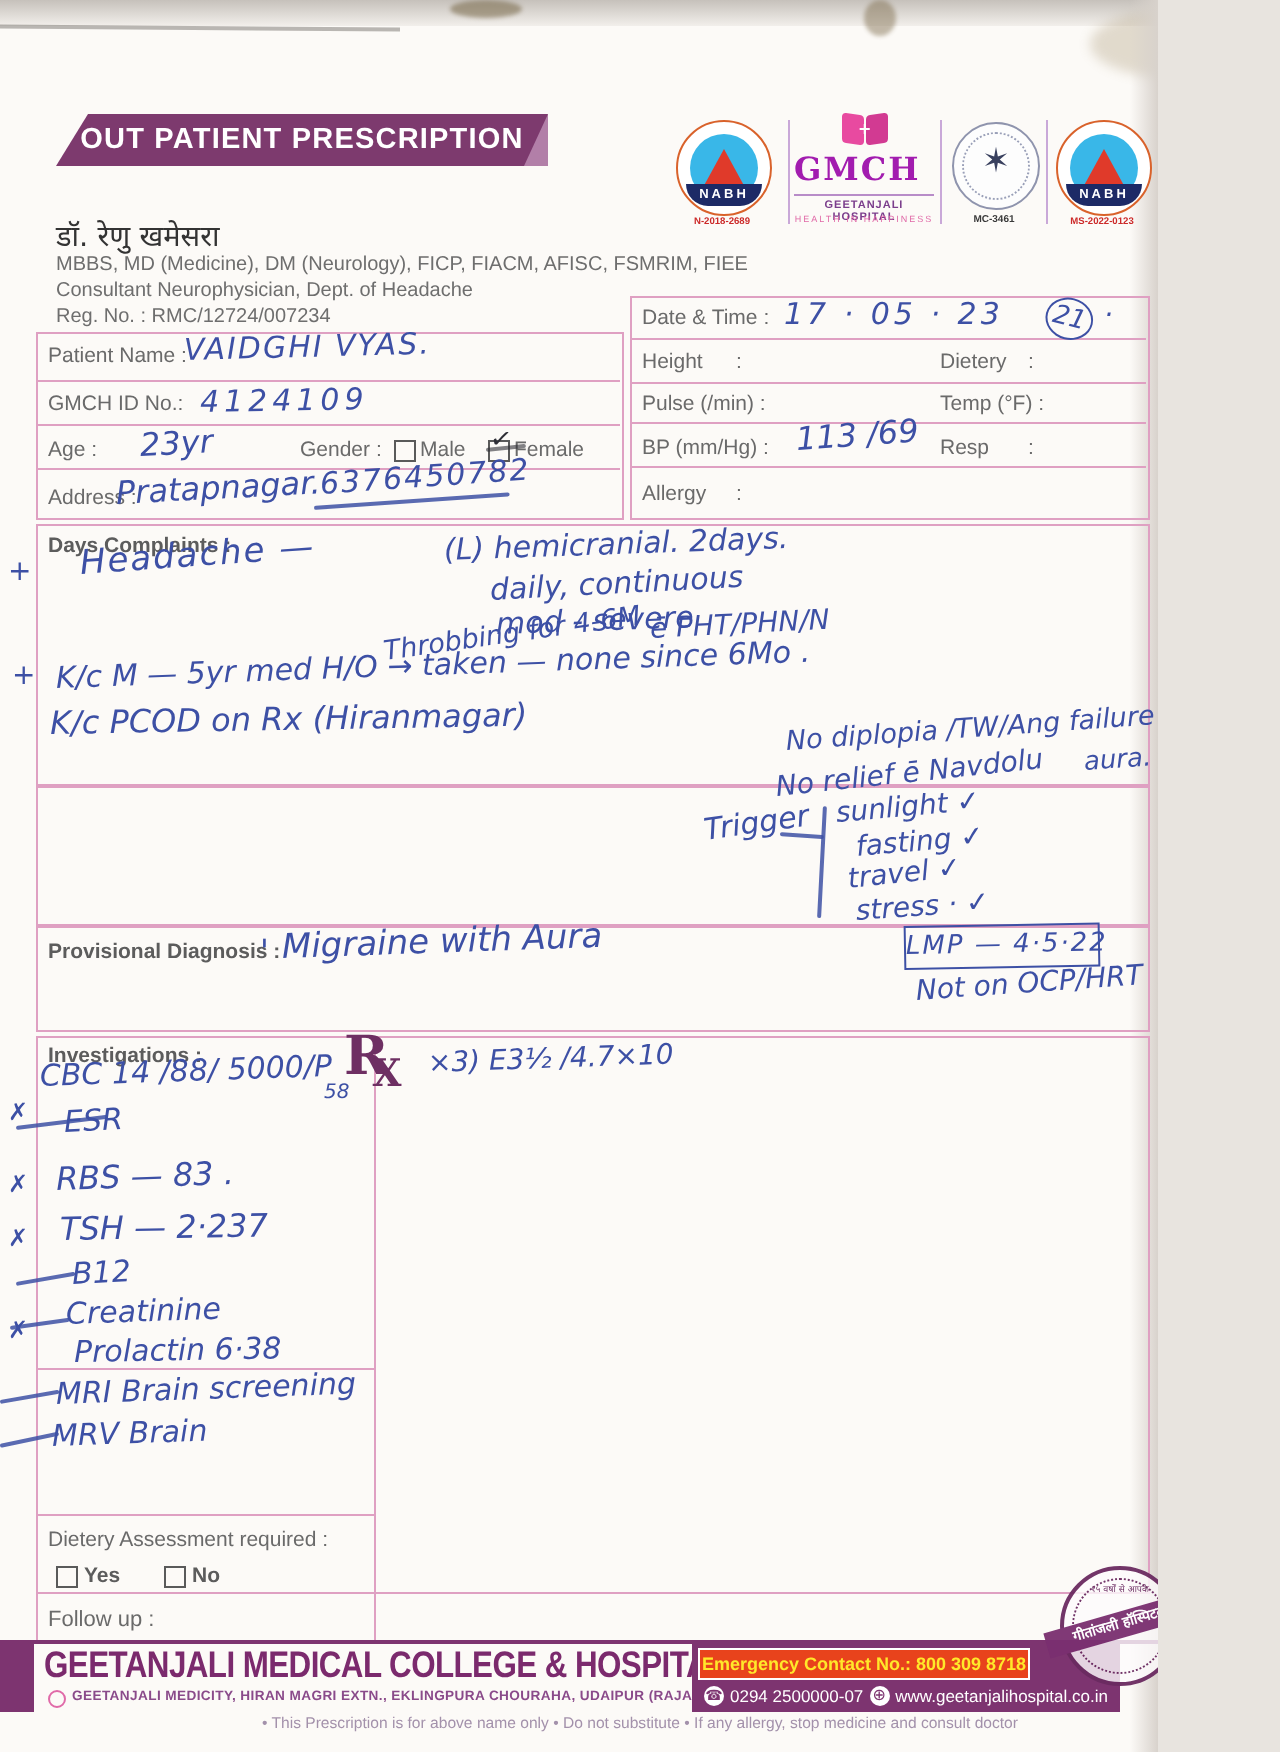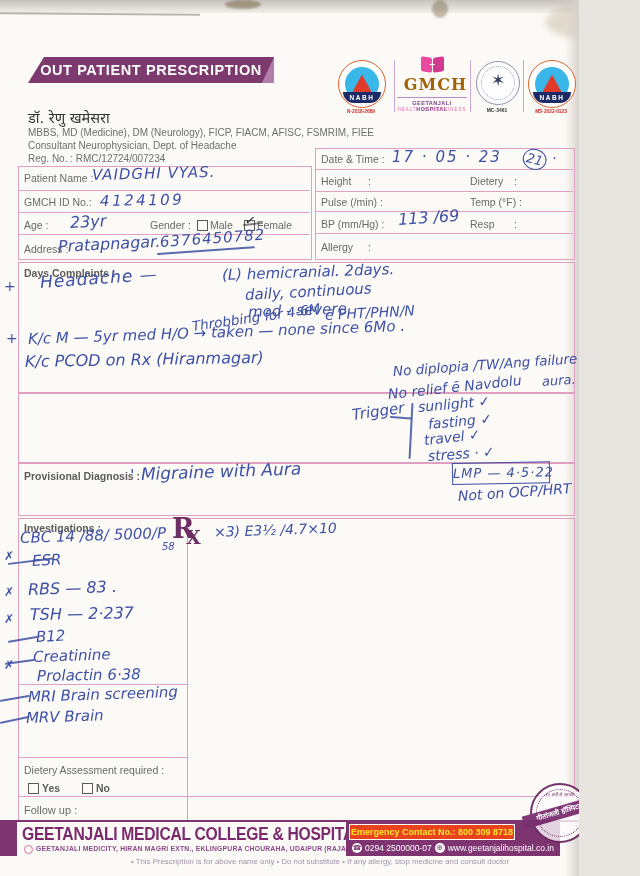--- a/index.html
+++ b/index.html
@@ -56,21 +56,21 @@
     <div class="nabh-band">NABH</div>
   </div>
   <div class="logo-code" style="left:331px;top:109px;">N-2018-2689</div>
 
   <div class="vline" style="left:394px;top:60px;height:52px;background:#c9a8d8;"></div>
 
   <div class="abs" style="left:397px;top:55px;width:70px;height:62px;">
     <div class="abs" style="left:24px;top:2px;width:11px;height:15px;background:#e84aa0;transform:skewY(8deg);border-radius:2px;"></div>
     <div class="abs" style="left:36px;top:2px;width:11px;height:15px;background:#d23a92;transform:skewY(-8deg);border-radius:2px;"></div>
     <div class="abs" style="left:32px;top:6px;width:7px;height:7px;color:#fff;font:bold 8px 'DejaVu Sans',sans-serif;line-height:7px;">+</div>
-    <div class="abs" style="left:0;top:20px;width:70px;text-align:right;font-family:'DejaVu Serif',serif;font-weight:bold;font-size:16px;color:#a16207;letter-spacing:1px;">GMCH</div>
+    <div class="abs" style="left:0;top:20px;width:70px;text-align:left;font-family:'DejaVu Serif',serif;font-weight:bold;font-size:16px;color:#a21caf;letter-spacing:1px;">GMCH</div>
     <div class="abs" style="left:0;top:42px;width:70px;text-align:center;font-size:5.5px;font-weight:bold;color:#7b3e8c;letter-spacing:.5px;border-top:1px solid #b88cc8;padding-top:2px;">GEETANJALI HOSPITAL</div>
     <div class="abs" style="left:0;top:52px;width:70px;text-align:center;font-size:4.5px;color:#e06aa8;letter-spacing:1px;">HEALTH IN HAPPINESS</div>
   </div>
 
   <div class="vline" style="left:470px;top:60px;height:52px;background:#c9a8d8;"></div>
 
   <div class="abs" style="left:476px;top:61px;width:42px;height:42px;border:1.5px solid #8f94ad;border-radius:50%;background:#fdfdfd;">
     <div class="abs" style="left:4px;top:4px;right:4px;bottom:4px;border:1px dotted #9aa0b8;border-radius:50%;"></div>
     <div class="abs" style="left:0;top:8px;width:42px;text-align:center;font-size:17px;color:#39405e;">✶</div>
   </div>

